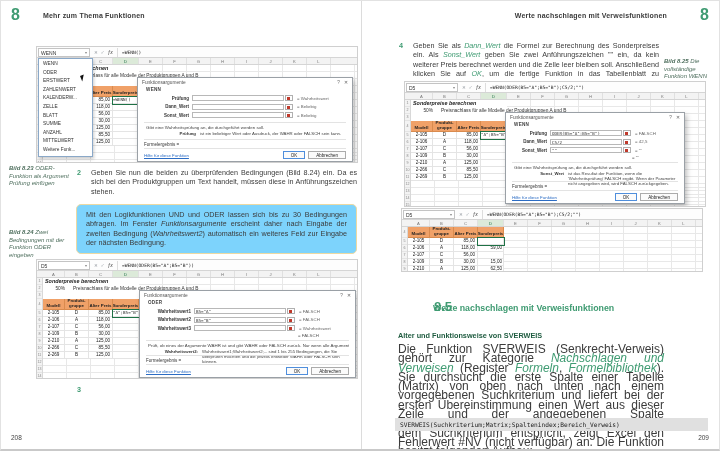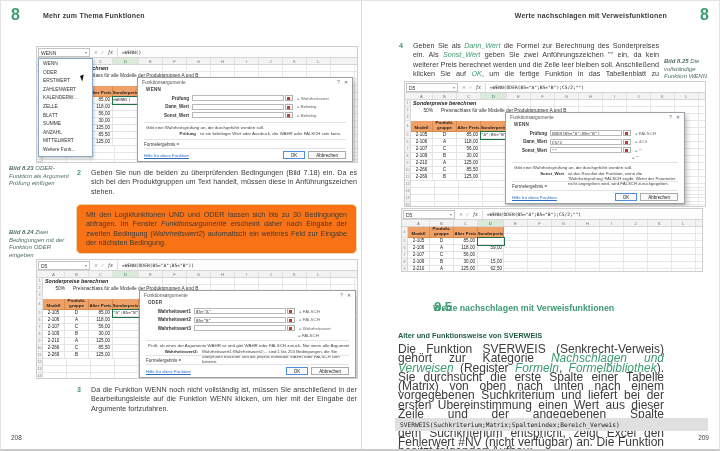--- a/index.html
+++ b/index.html
@@ -11,21 +11,21 @@
 
   
   .chapnum{position:absolute;font-size:16px;font-weight:bold;color:#3f9b72;}
   .runhead{position:absolute;font-size:7px;font-weight:bold;color:#3a3a3a;letter-spacing:.2px;}
   .pagenum{position:absolute;top:433px;font-size:6.5px;color:#444;}
   .caption{position:absolute;font-size:6px;line-height:7.6px;font-style:italic;color:#4f6f5e;}
   .caption b{font-weight:bold;}
   .stepnum{position:absolute;font-size:7.2px;font-weight:bold;color:#3f9b72;}
   .steptext{position:absolute;font-size:7.2px;line-height:9.4px;color:#3b3b3b;text-align:justify;}
   .em{color:#3f9b72;font-style:italic;}
-  .tipbox{position:absolute;left:75px;top:203px;width:281px;background:#f97316;border:1px solid #ecd9a2;
+  .tipbox{position:absolute;left:75px;top:203px;width:281px;background:#7dd3fc;border:1px solid #ecd9a2;
           border-radius:5px;padding:5px 9px;font-size:7.2px;line-height:9.4px;color:#3b3b3b;text-align:justify;}
   .tipbox .emi{font-style:italic;}
   .secnum{position:absolute;font-size:13px;font-weight:bold;color:#3f9b72;margin-left:36px;}
   .sectitle{position:absolute;font-size:8.8px;font-weight:bold;color:#3f9b72;}
   .subhead{position:absolute;font-size:7.3px;font-weight:bold;color:#1f5c40;}
   .bodypara{position:absolute;font-size:12px;line-height:9.3px;color:#3b3b3b;text-align:justify;}
   .codebox{position:absolute;left:394px;top:417px;width:313px;background:#e0e0e0;color:#222;
            font-family:"DejaVu Sans Mono",monospace;font-size:6.2px;padding:3px 5px;}
 
   
@@ -309,21 +309,21 @@
         <span class="dlg-btn">Abbrechen</span>
       </div>
     </div>
   </div>
 
   <div class="caption" style="left:8px;top:164px;width:60px;">
     <b>Bild 8.23</b><span> ODER-Funktion als Argument Prüfung einfügen</span>
   </div>
 
   <div class="stepnum" style="left:76px;top:167px;">2</div>
-  <div class="steptext" style="left:90px;top:167px;width:266px;">Geben Sie nun die beiden zu überprüfenden Bedingungen (Bild 7.18) ein. Da es sich bei den Produktgruppen um Text handelt, müssen diese in Anführungszeichen stehen.</div>
+  <div class="steptext" style="left:90px;top:167px;width:266px;">Geben Sie nun die beiden zu überprüfenden Bedingungen (Bild 8.24) ein. Da es sich bei den Produktgruppen um Text handelt, müssen diese in Anführungszeichen stehen.</div>
 
   <div class="tipbox">
     <span>Mit den Logikfunktionen UND und ODER lassen sich bis zu 30 Bedingungen abfragen. Im Fenster </span><span class="emi">Funktionsargumente</span><span> erscheint daher nach Eingabe der zweiten Bedingung (</span><span class="emi">Wahrheitswert2</span><span>) automatisch ein weiteres Feld zur Eingabe der nächsten Bedingung.</span>
   </div>
 
   <div class="caption" style="left:8px;top:228px;width:60px;">
     <b>Bild 8.24</b><span> Zwei Bedingungen mit der Funktion ODER eingeben</span>
   </div>
 
   <div class="xlfig fig2">
@@ -476,21 +476,20 @@
       <div class="dlg-fres">Formelergebnis =</div>
       <div class="dlg-actions">
         <span class="dlg-link">Hilfe für diese Funktion</span>
         <span class="dlg-btn primary">OK</span>
         <span class="dlg-btn">Abbrechen</span>
       </div>
     </div>
   </div>
 
   <div class="stepnum" style="left:76px;top:384px;">3</div>
-  <div class="steptext" style="left:90px;top:384px;width:266px;">Da die Funktion WENN noch nicht vollständig ist, müssen Sie anschließend in der Bearbeitungsleiste auf die Funktion WENN klicken, um hier mit der Eingabe der Argumente fortzufahren.</div>
 
   <div class="pagenum" style="left:10px;">208</div>
 
   <div class="chapnum" style="right:10px;top:5px;">8</div>
   <div class="runhead" style="right:52px;top:11px;">Werte nachschlagen mit Verweisfunktionen</div>
 
   <div class="stepnum" style="left:398px;top:40px;">4</div>
   <div class="steptext" style="left:412px;top:40px;width:246px;">
     <span>Geben Sie als </span><span class="em">Dann_Wert</span><span> die Formel zur Berechnung des Sonderpreises ein. Als </span><span class="em">Sonst_Wert</span><span> geben Sie zwei Anführungszeichen "" ein, da kein weiterer Preis berechnet werden und die Zelle leer bleiben soll. Anschließend klicken Sie auf </span><span class="em">OK</span><span>, um die fertige Funktion in das Tabellenblatt zu übernehmen.</span>
   </div>

